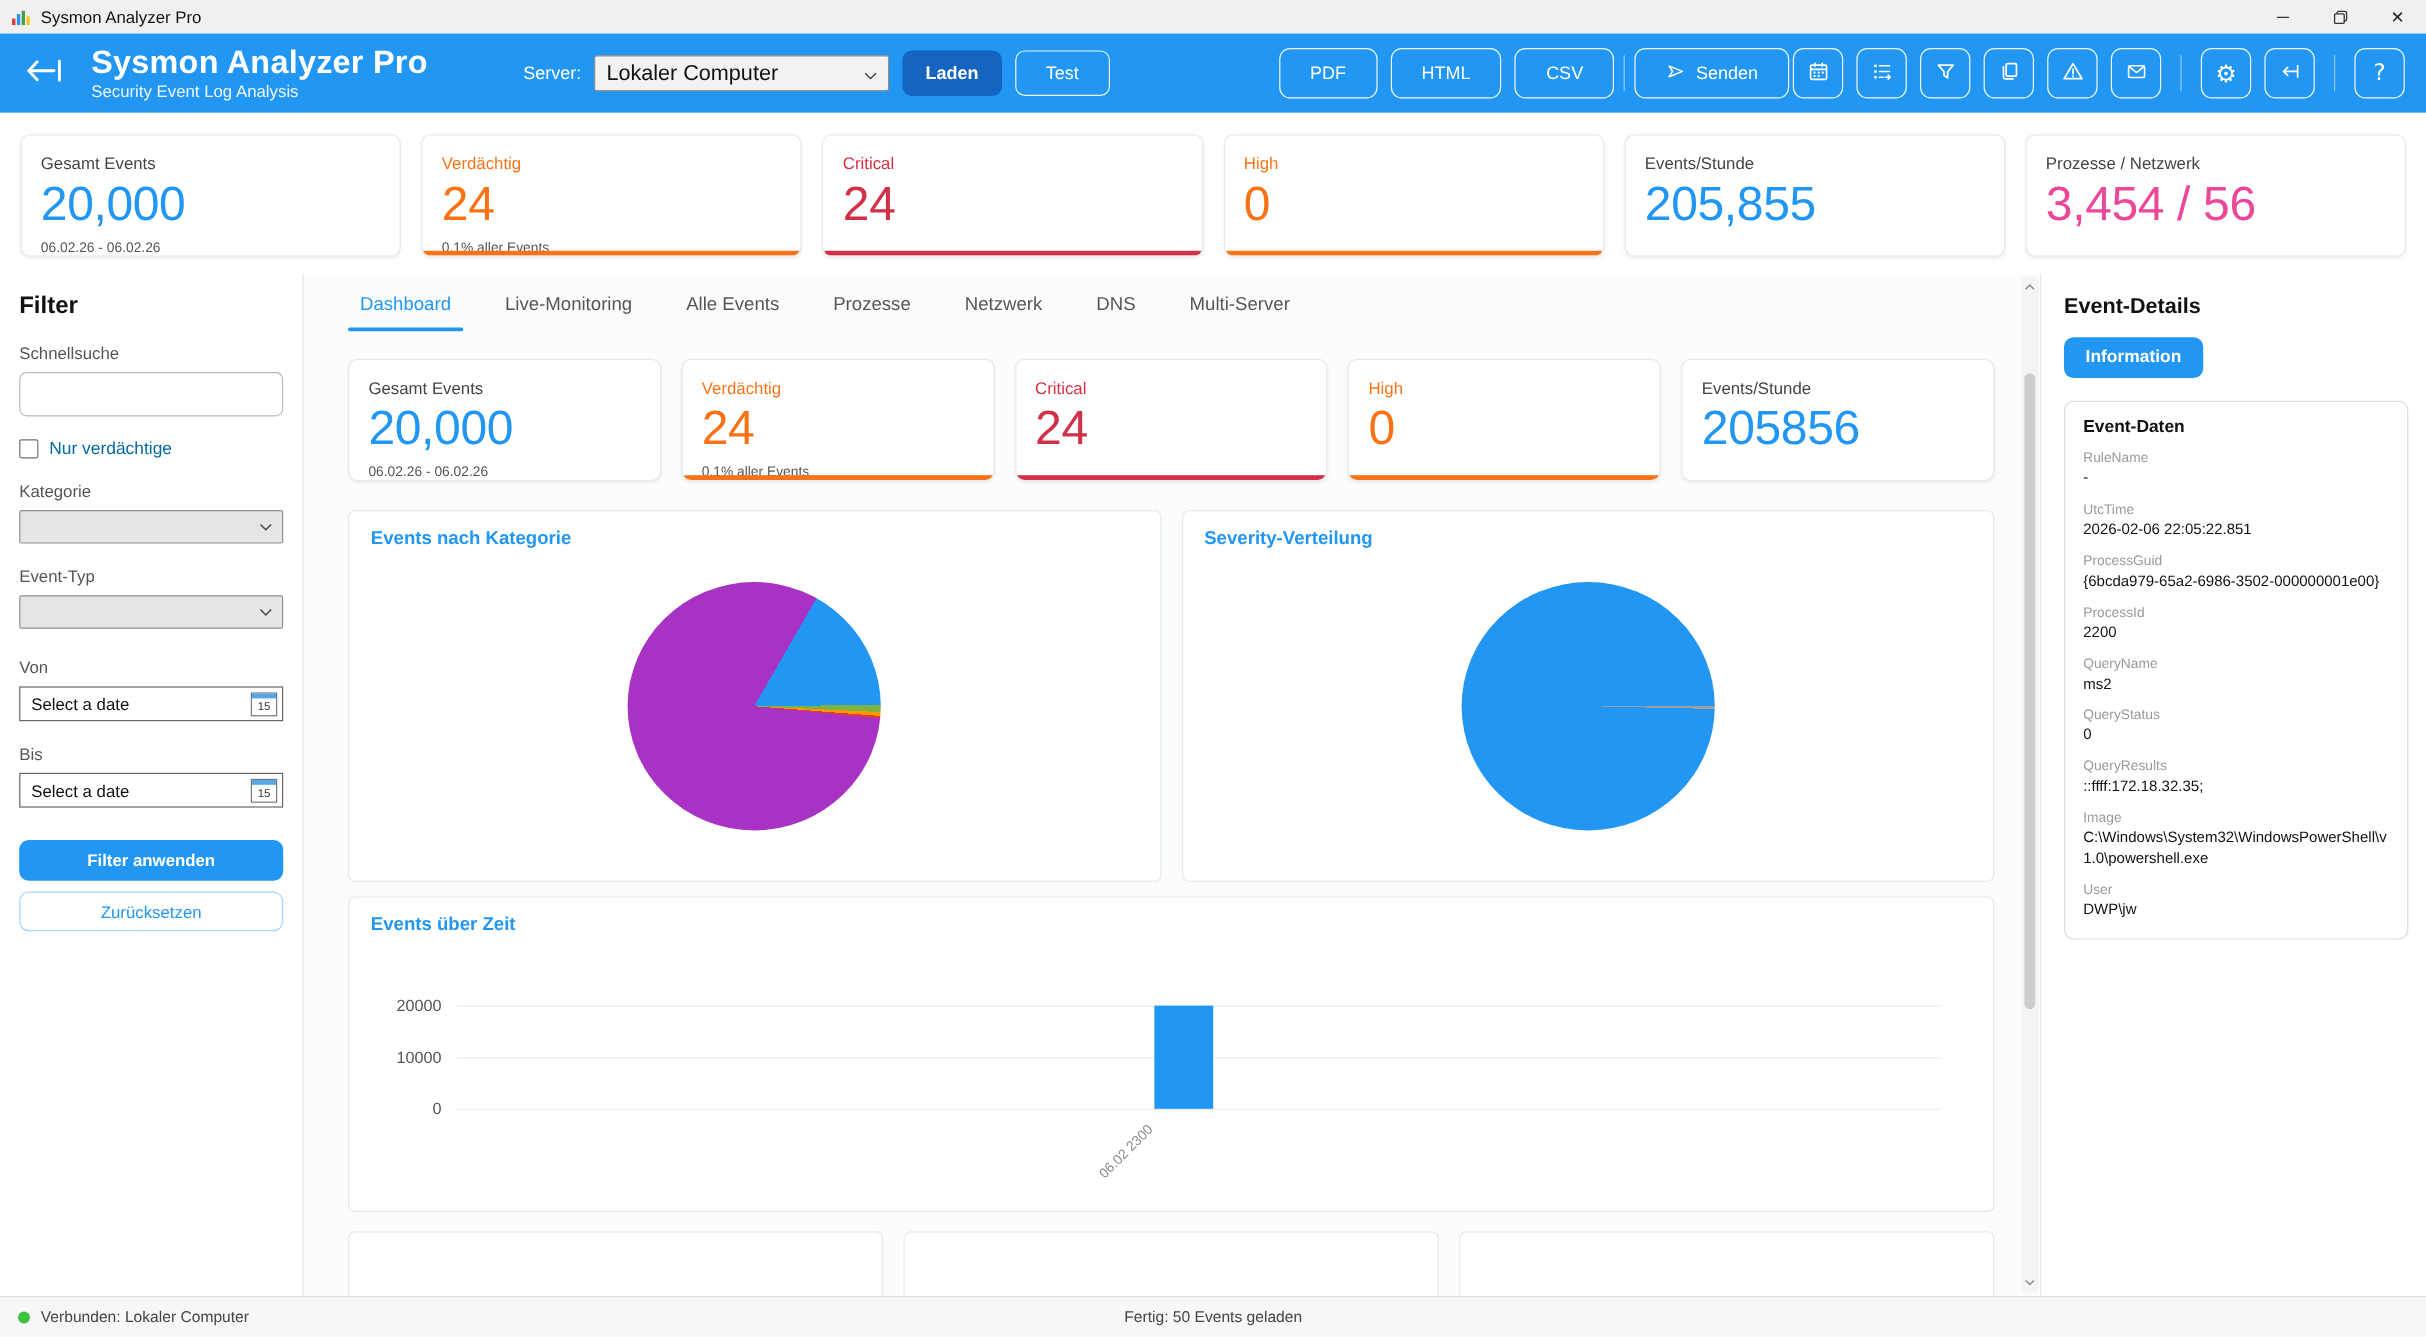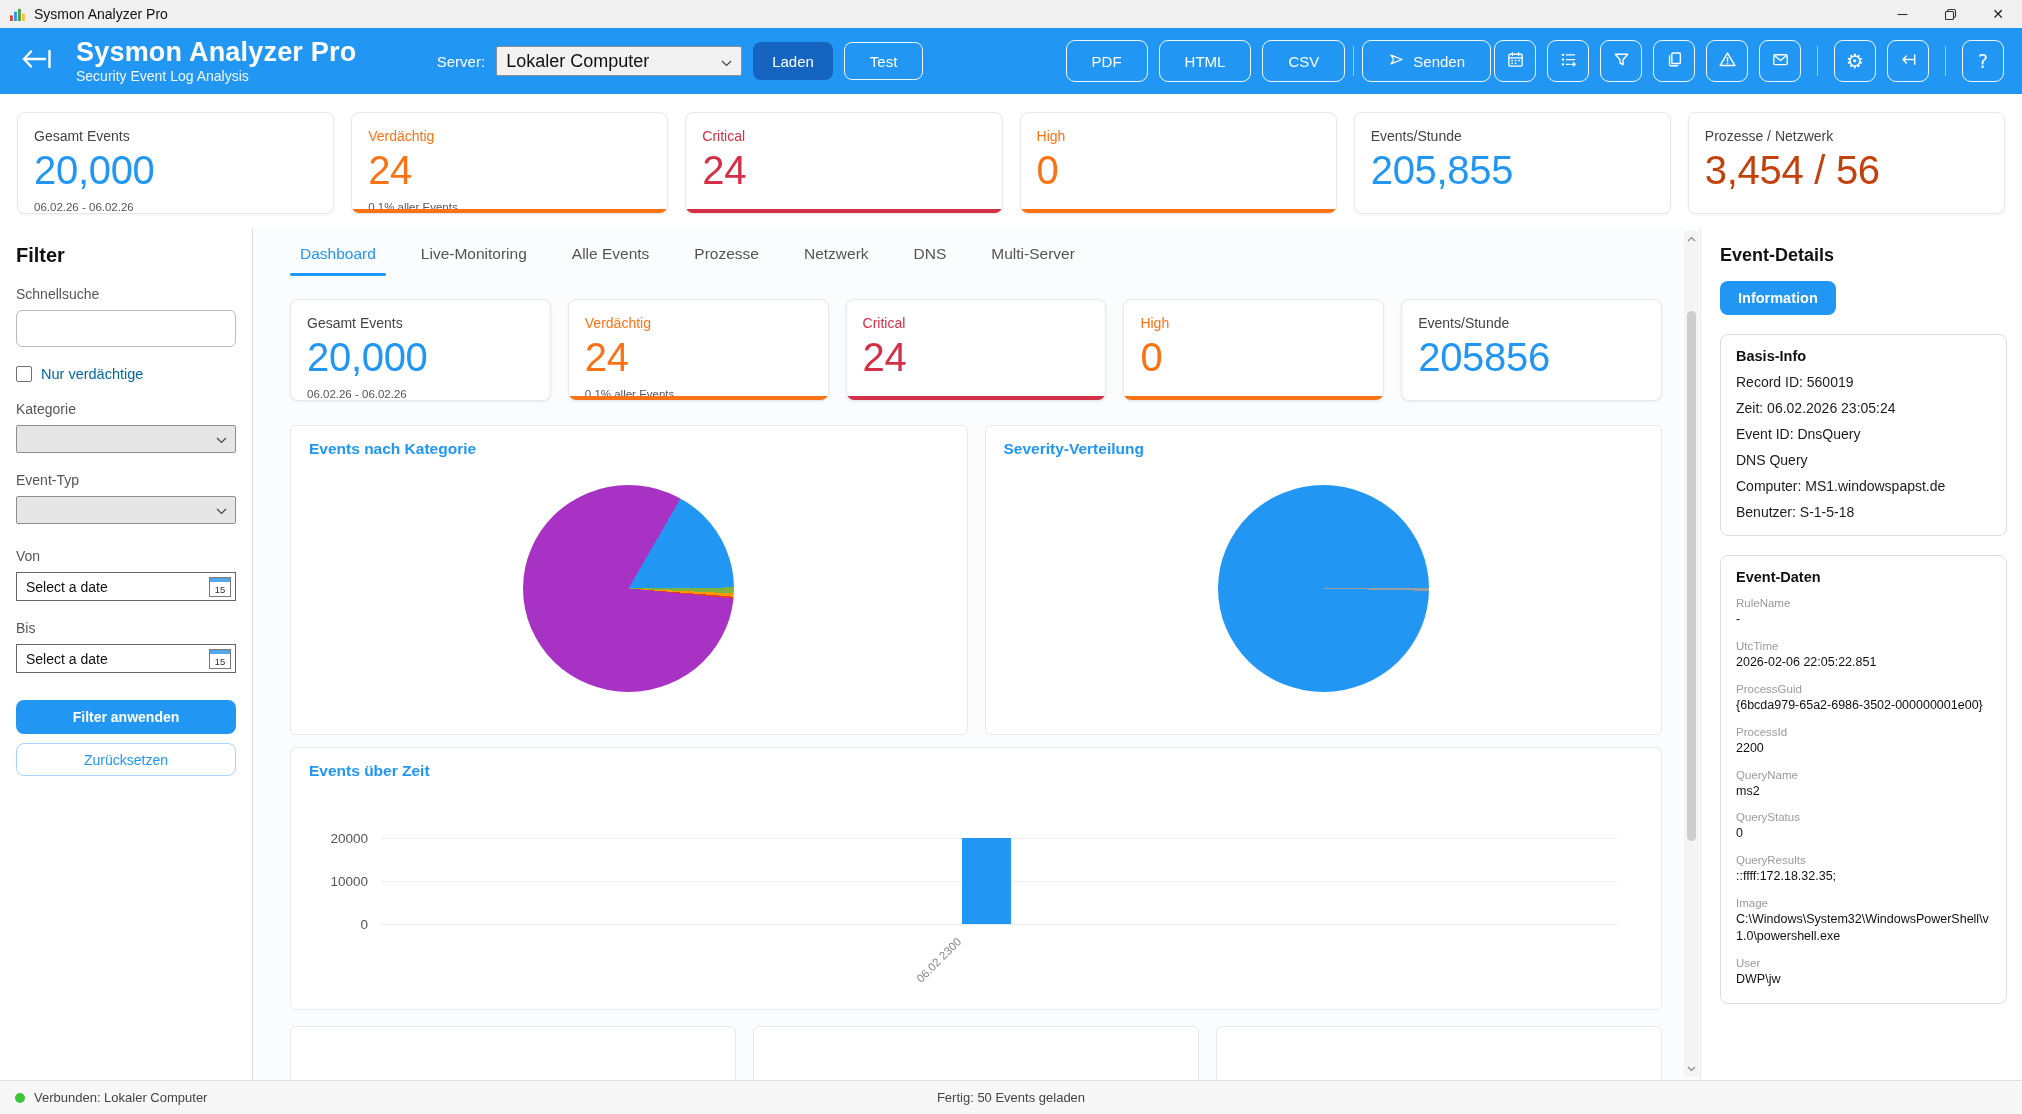--- a/index.html
+++ b/index.html
@@ -17,21 +17,21 @@
   
   .header { height:66px; background:#2196f3; display:flex; align-items:center; color:#fff; padding:0 18px 0 14px; gap:14px; flex:none; }
   .back-btn { width:48px; height:42px; display:flex; align-items:center; justify-content:center; }
   .h-title { font-size:27px; font-weight:bold; line-height:1.08; letter-spacing:.2px; }
   .h-sub { font-size:14px; opacity:.93; margin-top:1px; }
   .sp1 { flex:1.1; } .sp2 { flex:2.4; }
   .server-group { display:flex; align-items:center; gap:11px; }
   .server-label { font-size:15px; }
   .sel { width:246px; height:30px; background:#f2f2f2; border:1px solid #8f8f8f; border-radius:2px;
     color:#111; font-size:18px; display:flex; align-items:center; justify-content:space-between; padding:0 9px; }
-  .btn-solid { background:#1565c0; color:#fff; border:none; border-radius:8px; font-weight:normal; font-size:15px;
+  .btn-solid { background:#1565c0; color:#fff; border:none; border-radius:8px; font-weight:bold; font-size:15px;
     padding:0 19px; height:38px; font-family:inherit; }
   .btn-outline { background:transparent; color:#fff; border:1.5px solid rgba(255,255,255,.92); border-radius:8px;
     font-size:15px; padding:0 25px; height:38px; font-family:inherit; display:inline-flex; align-items:center; gap:8px; }
   .header-right { display:flex; align-items:center; gap:3px; }
   .exp { height:42px; border-radius:9px; font-size:15px; }
   .icon-btn { width:42px; height:42px; border:1.5px solid rgba(255,255,255,.92); border-radius:9px; background:transparent;
     display:inline-flex; align-items:center; justify-content:center; padding:0; }
   .v-div { width:1px; height:30px; background:rgba(255,255,255,.5); margin:0 5px; flex:none; }
   .tico { color:#fff; font-family:"DejaVu Sans", sans-serif; font-size:20px; line-height:1; }
   .tico.q { font-size:19px; }
@@ -267,21 +267,21 @@
 
          <div class="stat-underline" style="background:#f97316"></div>
        </div>
       <div class="stat-card">
          <div class="stat-label" style="color:#444444">Events/Stunde</div>
          <div class="stat-value" style="color:#2196f3">205,855</div>
 
        </div>
       <div class="stat-card">
          <div class="stat-label" style="color:#444444">Prozesse / Netzwerk</div>
-         <div class="stat-value" style="color:#c2410c">3,454 / 56</div>
+         <div class="stat-value" style="color:#ec4899">3,454 / 56</div>
 
        </div>
     </div>
 
   <div class="body-row">
 
     <aside class="sidebar">
       <div class="f-title">Filter</div>
       <div class="f-label">Schnellsuche</div>
       <input class="f-input" value="" style="">
@@ -406,31 +406,20 @@
               <polyline points="1,1 4.5,4.5 8,1"></polyline>
             </svg>
           </span>
       </div>
     </main>
 
     <aside class="details">
       <div class="d-title">Event-Details</div>
       <button class="btn-info">Information</button>
       <div class="d-card">
-        <div class="d-card-title">Basis-Info</div>
-        <div id="basis-lines">
-            <div class="b-line">Record ID: 560019</div>
-            <div class="b-line">Zeit: 06.02.2026 23:05:24</div>
-            <div class="b-line">Event ID: DnsQuery</div>
-            <div class="b-line">DNS Query</div>
-            <div class="b-line">Computer: MS1.windowspapst.de</div>
-            <div class="b-line">Benutzer: S-1-5-18</div>
-          </div>
-      </div>
-      <div class="d-card">
         <div class="d-card-title">Event-Daten</div>
         <div id="daten-fields">
             <div>
        <div class="fld-label">RuleName</div>
        <div class="fld-value">-</div>
      </div>
             <div>
        <div class="fld-label">UtcTime</div>
        <div class="fld-value">2026-02-06 22:05:22.851</div>
      </div>

